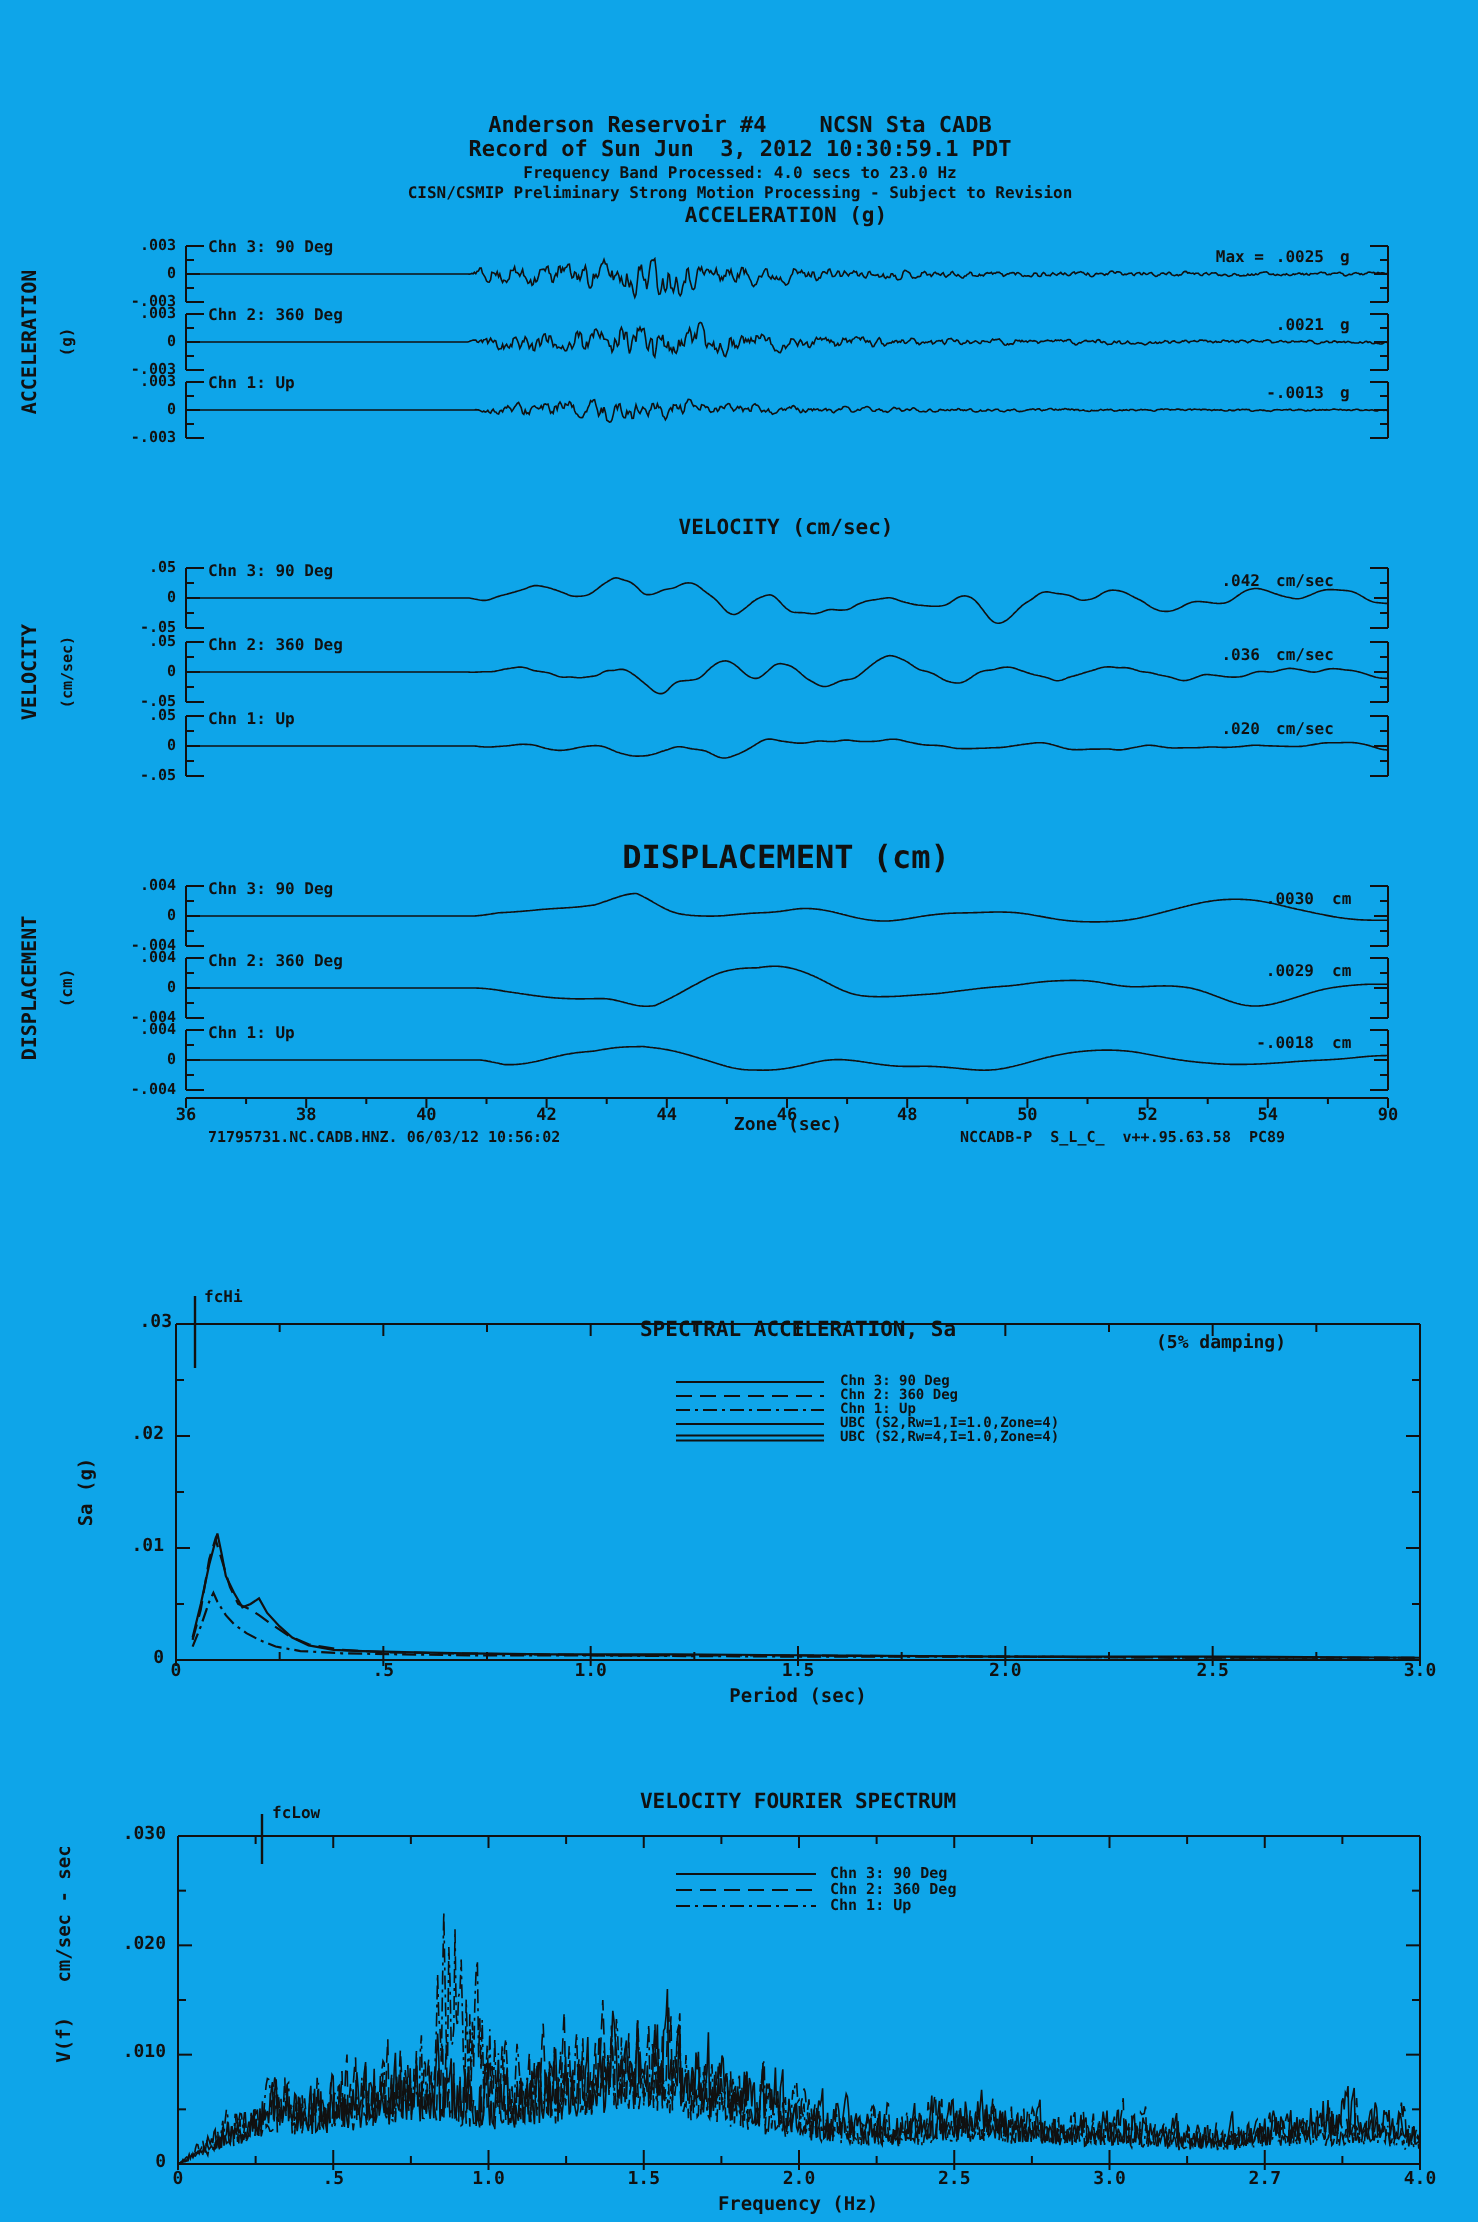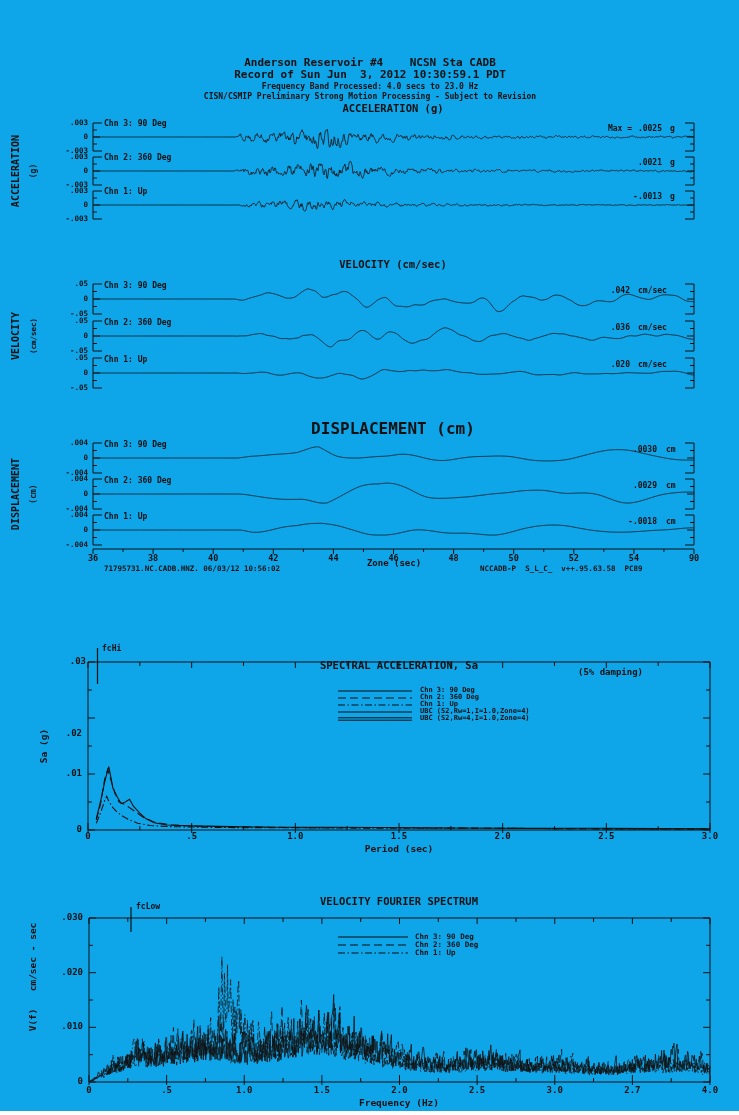--- a/index.html
+++ b/index.html
@@ -402,21 +402,21 @@
       <div class="t b" style="left: 213.2px; top: 554px; font-size: 8.5px; transform: translateX(-50%);">40</div>
       <div class="t b" style="left: 273.3px; top: 554px; font-size: 8.5px; transform: translateX(-50%);">42</div>
       <div class="t b" style="left: 333.4px; top: 554px; font-size: 8.5px; transform: translateX(-50%);">44</div>
       <div class="t b" style="left: 393.5px; top: 554px; font-size: 8.5px; transform: translateX(-50%);">46</div>
       <div class="t b" style="left: 453.6px; top: 554px; font-size: 8.5px; transform: translateX(-50%);">48</div>
       <div class="t b" style="left: 513.7px; top: 554px; font-size: 8.5px; transform: translateX(-50%);">50</div>
       <div class="t b" style="left: 573.8px; top: 554px; font-size: 8.5px; transform: translateX(-50%);">52</div>
       <div class="t b" style="left: 633.9px; top: 554px; font-size: 8.5px; transform: translateX(-50%);">54</div>
       <div class="t b" style="left: 694px; top: 554px; font-size: 8.5px; transform: translateX(-50%);">90</div>
       <div class="t b" style="left: 86px; top: 662px; font-size: 9px; transform: translate(-100%, -50%);">.03</div>
-      <div class="t b" style="left: 82px; top: 718px; font-size: 9px; transform: translate(-100%, -50%); margin-top: 16px;">.02</div>
+      <div class="t b" style="left: 82px; top: 718px; font-size: 9px; transform: translate(-100%, -50%);">.02</div>
       <div class="t b" style="left: 82px; top: 774px; font-size: 9px; transform: translate(-100%, -50%);">.01</div>
       <div class="t b" style="left: 82px; top: 830px; font-size: 9px; transform: translate(-100%, -50%);">0</div>
       <div class="t b" style="left: 88px; top: 832px; font-size: 9px; transform: translateX(-50%);">0</div>
       <div class="t b" style="left: 191.667px; top: 832px; font-size: 9px; transform: translateX(-50%);">.5</div>
       <div class="t b" style="left: 295.333px; top: 832px; font-size: 9px; transform: translateX(-50%);">1.0</div>
       <div class="t b" style="left: 399px; top: 832px; font-size: 9px; transform: translateX(-50%);">1.5</div>
       <div class="t b" style="left: 502.667px; top: 832px; font-size: 9px; transform: translateX(-50%);">2.0</div>
       <div class="t b" style="left: 606.333px; top: 832px; font-size: 9px; transform: translateX(-50%);">2.5</div>
       <div class="t b" style="left: 710px; top: 832px; font-size: 9px; transform: translateX(-50%);">3.0</div>
       <div class="t b" style="left: 420px; top: 691px; font-size: 7px; transform: translateY(-50%);">Chn 3: 90 Deg</div>

